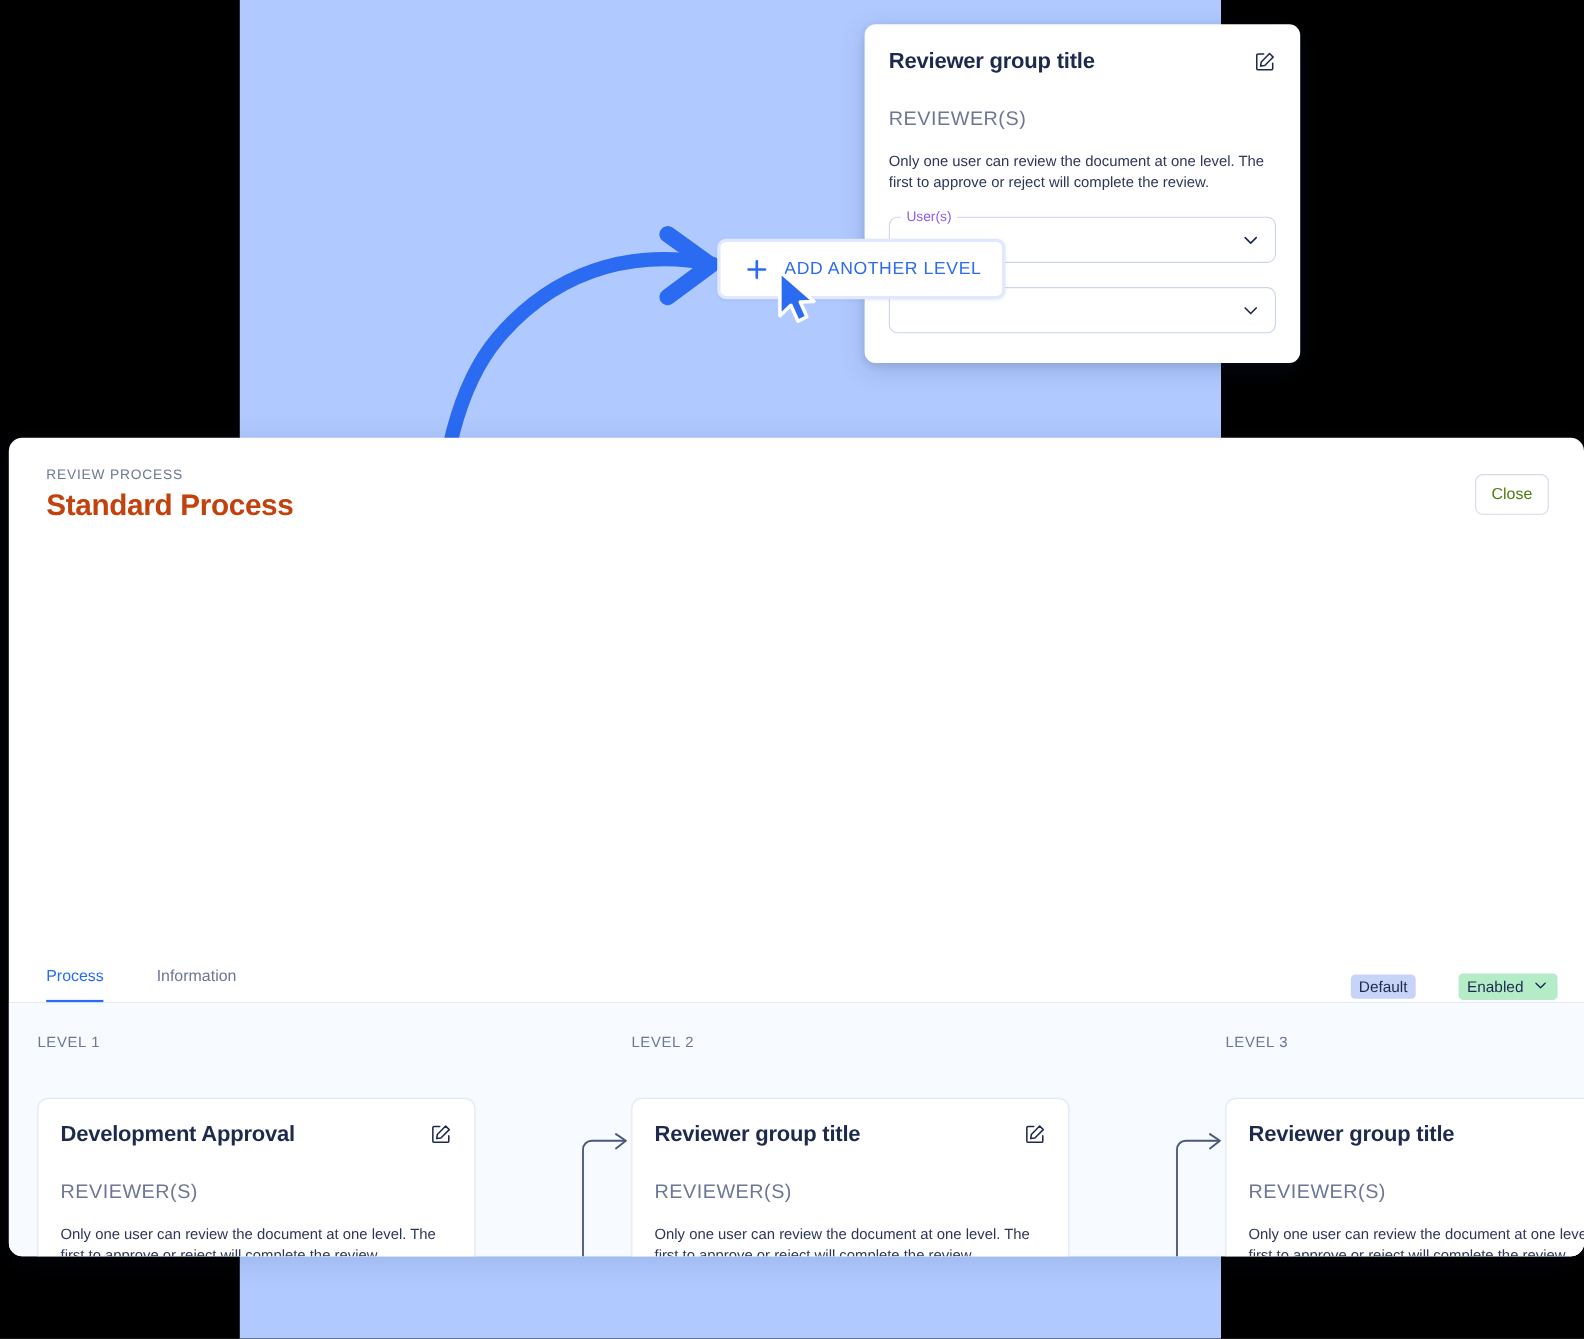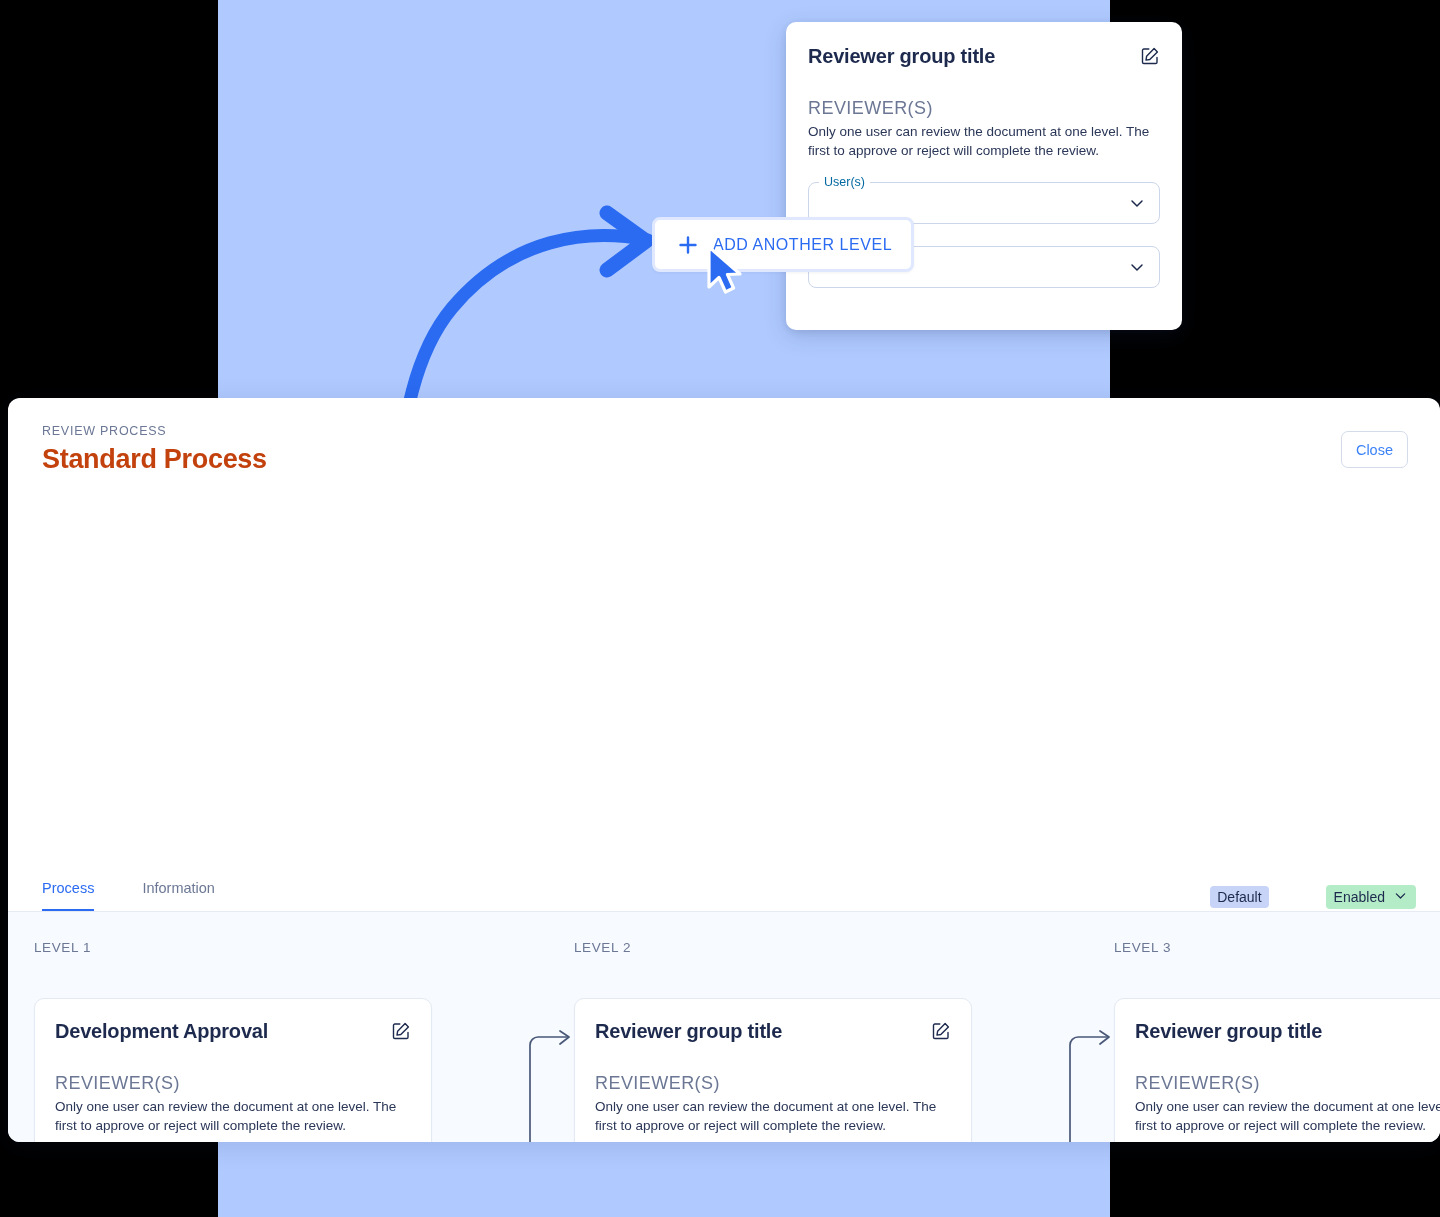--- a/index.html
+++ b/index.html
@@ -37,40 +37,40 @@
     letter-spacing: -.2px; line-height: 1.2;
   }
   .edit-icon { flex: 0 0 auto; cursor: pointer; line-height: 0; margin-top: 2px; }
   .edit-icon svg { display: block; }
 
   .section-label {
     margin-top: 30px;
     font-size: 18px; color: #6b7794; letter-spacing: .45px;
   }
   .section-desc {
-    margin-top: 3px;
+    margin-top: 18px;
     font-size: 13.5px; color: #2b3758; line-height: 1.42;
   }
 
   
   .field {
     position: relative;
     margin-top: 22px;
     border: 1px solid #ccd6ea;
     border-radius: 8px;
     height: 42px;
     background: #ffffff;
     display: flex; align-items: center;
     padding: 0 40px 0 9px;
     gap: 6px;
   }
   .field-legend {
     position: absolute; top: -8px; left: 10px;
     background: #ffffff; padding: 0 5px;
-    font-size: 12.5px; color: #0369a1;
+    font-size: 12.5px; color: #8b5cf6;
     white-space: nowrap;
   }
   .chev {
     position: absolute; right: 13px; top: 50%; transform: translateY(-50%);
     line-height: 0;
   }
 
   
   .add-level-btn {
     position: absolute; left: 652px; top: 217px;
@@ -110,26 +110,26 @@
   .win-title {
     margin-top: 6px;
     font-size: 27px; font-weight: bold; color: #c2410c; letter-spacing: -.3px;
   }
   .close-btn {
     position: absolute; right: 32px; top: 33px;
     min-width: 66px; height: 37px;
     border: 1px solid #d4dcea; border-radius: 7px;
     background: #fff;
     display: flex; align-items: center; justify-content: center;
-    font-size: 14.5px; color: #3b82f6;
+    font-size: 14.5px; color: #4d7c0f;
     padding: 0 14px; cursor: pointer;
   }
   .badges {
     position: absolute; right: 24px; top: 487px;
-    display: flex; align-items: center; gap: 25px;
+    display: flex; align-items: center; gap: 7px;
   }
   .badge-default {
     background: #c8d4f7; color: #1d2a4d;
     border-radius: 4px; padding: 3px 7px; font-size: 14px;
   }
   .badge-enabled {
     background: #b5ecc8; color: #1d2a4d;
     border-radius: 4px; padding: 3px 8px; font-size: 14px;
     display: flex; align-items: center; gap: 8px; cursor: pointer; margin-left: 32px;
   }

